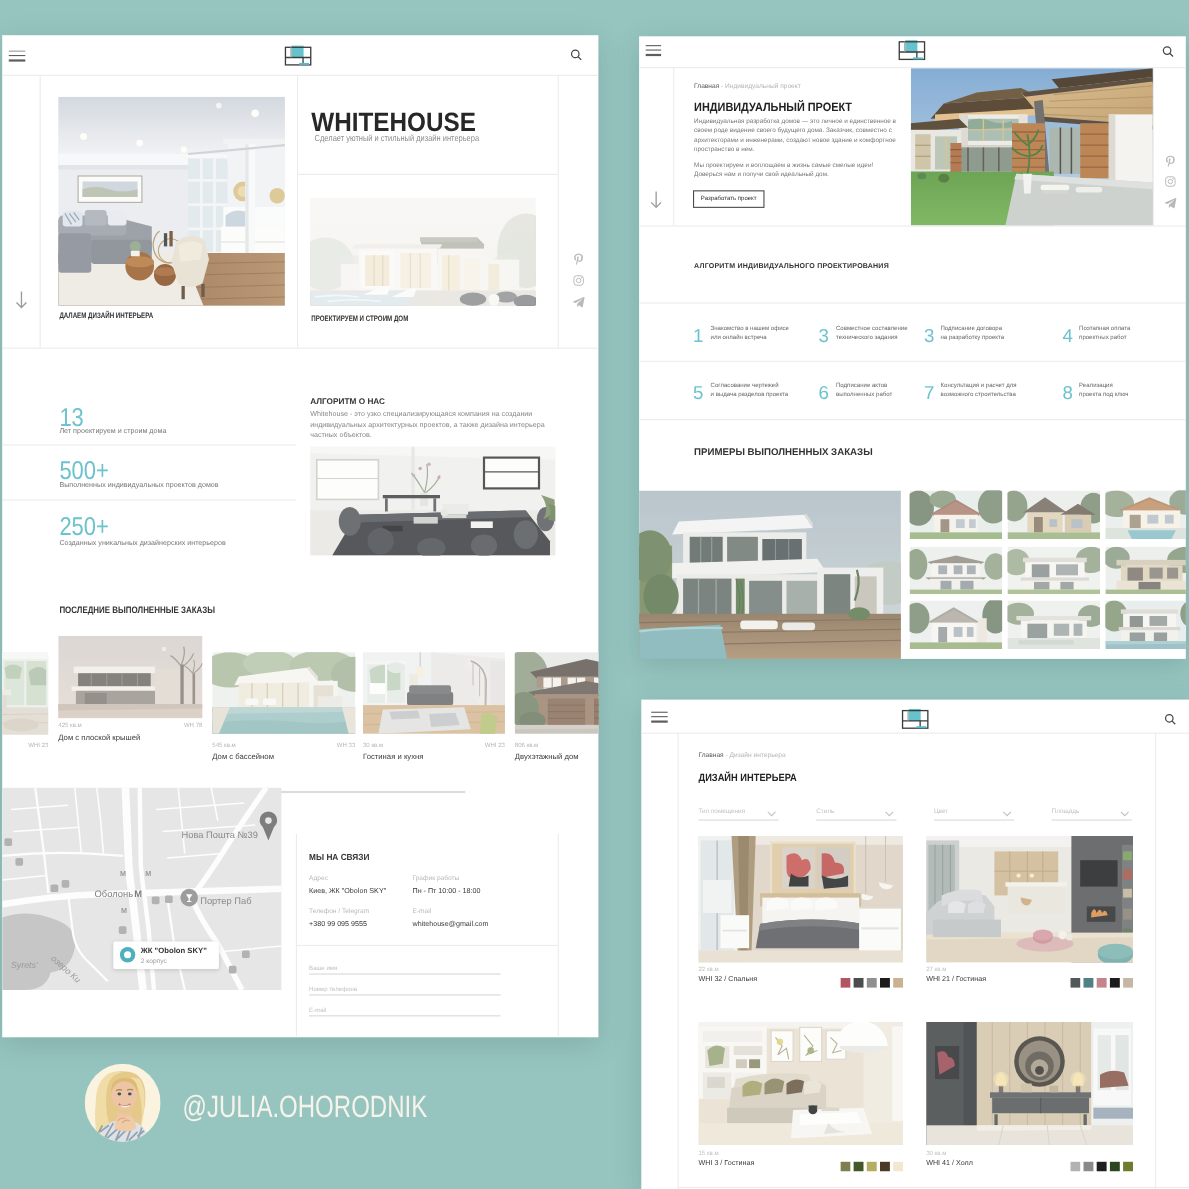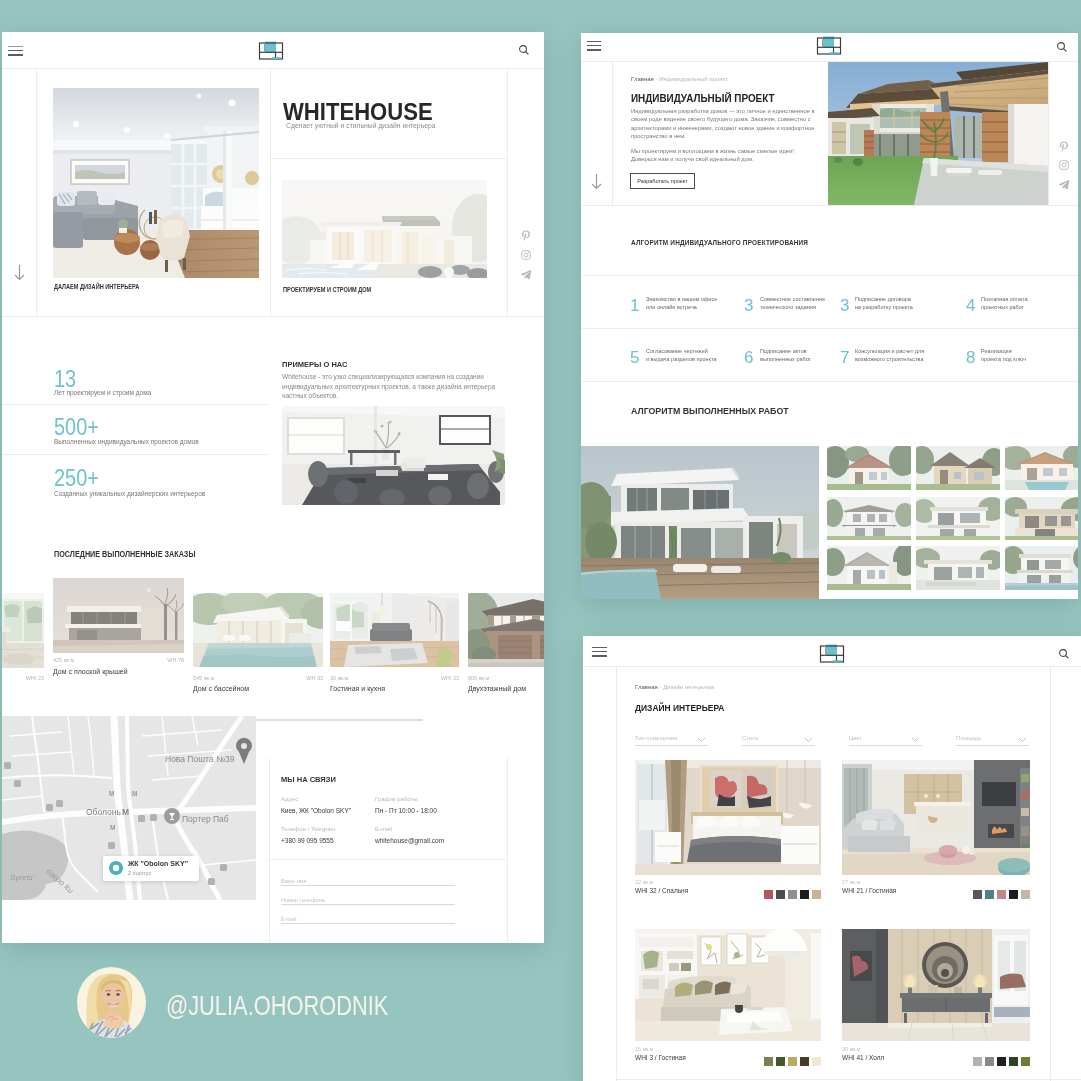--- a/index.html
+++ b/index.html
@@ -208,21 +208,21 @@
     <div class="abs teal" style="left:52px;top:382px;font-size:23.5px;transform:scaleX(.85);transform-origin:0 0;">500+</div>
 
     <div class="abs" style="left:52px;top:406px;font-size:6.5px;color:#777;">Выполненных индивидуальных проектов домов</div>
 
     <div class="hline" style="left:0;top:422px;width:267px;"></div>
 
     <div class="abs teal" style="left:52px;top:433px;font-size:23.5px;transform:scaleX(.85);transform-origin:0 0;">250+</div>
 
     <div class="abs" style="left:52px;top:458px;font-size:6.5px;color:#777;">Созданных уникальных дизайнерских интерьеров</div>
 
-    <div class="lbl" style="left:280px;top:328px;font-size:7.5px;letter-spacing:0;">ПРИМЕРЫ О НАС</div>
+    <div class="lbl" style="left:280px;top:328px;font-size:7.5px;letter-spacing:0;">АЛГОРИТМ О НАС</div>
 
     <div class="abs" style="left:280px;top:340px;font-size:6.5px;color:#888;line-height:9.5px;width:215px;">Whitehouse - это узко специализирующаяся компания на создании индивидуальных архитектурных проектов, а также дизайна интерьера частных объектов.</div>
 
     <div class="abs" style="left:280px;top:374px;width:223px;height:99px;">
       <svg width="223" height="99" viewBox="0 0 223 99">
         <rect width="223" height="99" fill="#f0f0ef"></rect>
         <polygon points="0,0 223,0 223,12 0,6" fill="#f6f6f5"></polygon>
         <rect x="0" y="58" width="223" height="41" fill="#eae8e5"></rect>
         <rect x="6" y="12" width="56" height="36" fill="#fdfdfc" stroke="#cfcfcc" stroke-width="1.5"></rect>
         <line x1="6" y1="29" x2="62" y2="29" stroke="#cfcfcc" stroke-width="1"></line>
@@ -695,21 +695,21 @@
     <div class="abs" style="left:179px;top:314px;font-size:5.5px;color:#666;line-height:8px;">Подписание актов<br>выполненных работ</div>
 
     <div class="abs teal" style="left:259px;top:315px;font-size:17px;">7</div>
     <div class="abs" style="left:274px;top:314px;font-size:5.5px;color:#666;line-height:8px;">Консультация и расчет для<br>возможного строительства</div>
 
     <div class="abs teal" style="left:385px;top:315px;font-size:17px;">8</div>
     <div class="abs" style="left:400px;top:314px;font-size:5.5px;color:#666;line-height:8px;">Реализация<br>проекта под ключ</div>
 
     <div class="hline" style="left:0;top:348px;width:497px;"></div>
 
-    <div class="lbl" style="left:50px;top:373px;font-size:8.8px;letter-spacing:0;white-space:nowrap;">АЛГОРИТМ ВЫПОЛНЕННЫХ РАБОТ</div>
+    <div class="lbl" style="left:50px;top:373px;font-size:8.8px;letter-spacing:0;white-space:nowrap;">ПРИМЕРЫ ВЫПОЛНЕННЫХ ЗАКАЗЫ</div>
 
     <div class="abs" style="left:0;top:413px;width:238px;height:153px;">
       <svg width="238" height="153" viewBox="0 0 238 153">
         <defs>
             <linearGradient id="bgsky" x1="0" y1="0" x2="0" y2="1">
               <stop offset="0" stop-color="#aebcc3"></stop>
               <stop offset="1" stop-color="#ccd4d5"></stop>
             </linearGradient>
         <linearGradient id="bgdeck" x1="0" y1="0" x2="0" y2="1">
               <stop offset="0" stop-color="#8a7258"></stop>

